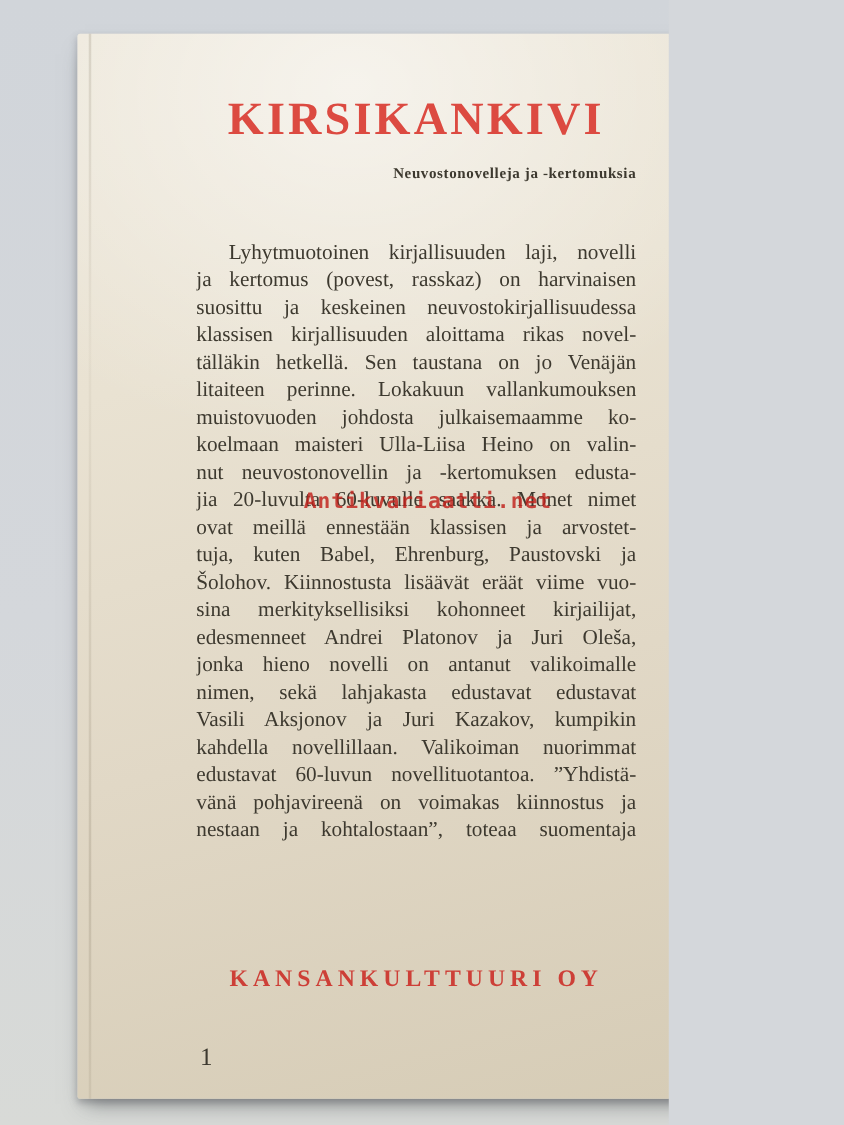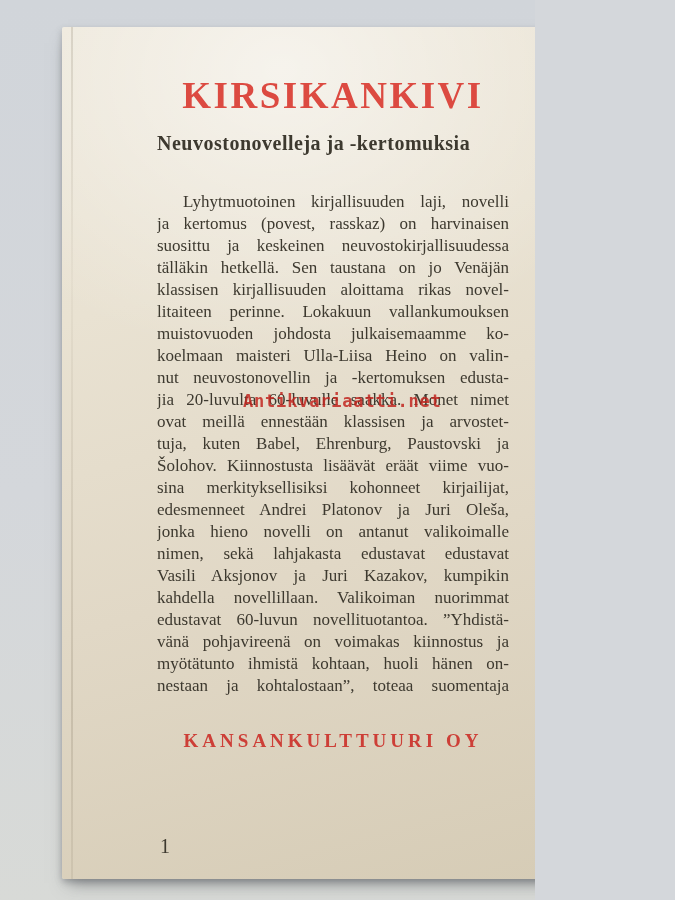--- a/index.html
+++ b/index.html
@@ -34,34 +34,34 @@
   }
   .cover-content { position:absolute; left:95px; top:0; width:352px; height:100%; }
 
   .title {
     position:absolute; top:50px; left:0; width:100%; margin:0;
     text-align:center; font-weight:700; font-size:37px; line-height:1;
     letter-spacing:2.5px; color:var(--title-red,#dc4a41);
   }
   .subtitle {
     position:absolute; top:104px; left:0; width:100%; margin:0;
-    text-align:left; font-weight:700; font-size:20px; line-height:1.2;
+    text-align:right; font-weight:700; font-size:12px; line-height:1.2;
     letter-spacing:.5px; color:var(--ink,#39352c);
   }
   .blurb {
     position:absolute; top:164px; left:0; width:352px;
     font-size:17px; color:var(--ink,#3f3b32); word-spacing:1px;
   }
   .line { height:22px; line-height:22px; overflow:hidden; text-align:justify; }
   .line::after { content:""; display:inline-block; width:100%; height:0; }
   .line.first { text-indent:26px; }
   .line.last::after { width:0; }
 
   .publisher {
-    position:absolute; top:703px; left:0; width:100%; margin:0;
+    position:absolute; top:746px; left:0; width:100%; margin:0;
     text-align:center; font-weight:700; font-size:19px;
     letter-spacing:4px; color:var(--accent-red,#cd3f37);
   }
   .series-number {
     position:absolute; top:808px; left:3px;
     font-size:20px; color:var(--ink,#3b382f);
   }
 
   
   .spine {
@@ -102,39 +102,38 @@
       <div class="cover-content">
 
         <h1 class="title">KIRSIKANKIVI</h1>
 
         <h2 class="subtitle">Neuvostonovelleja ja -kertomuksia</h2>
 
         <div class="blurb">
             <div class="line first">Lyhytmuotoinen kirjallisuuden laji, novelli</div>
             <div class="line">ja kertomus (povest, rasskaz) on harvinaisen</div>
             <div class="line">suosittu ja keskeinen neuvostokirjallisuudessa</div>
+            <div class="line">klassisen kirjallisuuden aloittama rikas novel-</div>
             <div class="line">tälläkin hetkellä. Sen taustana on jo Venäjän</div>
-            <div class="line">klassisen kirjallisuuden aloittama rikas novel-</div>
             <div class="line">litaiteen perinne. Lokakuun vallankumouksen</div>
             <div class="line">muistovuoden johdosta julkaisemaamme ko-</div>
             <div class="line">koelmaan maisteri Ulla-Liisa Heino on valin-</div>
             <div class="line">nut neuvostonovellin ja -kertomuksen edusta-</div>
             <div class="line">jia 20-luvulta 60-luvulle saakka. Monet nimet</div>
             <div class="line">ovat meillä ennestään klassisen ja arvostet-</div>
             <div class="line">tuja, kuten Babel, Ehrenburg, Paustovski ja</div>
             <div class="line">Šolohov. Kiinnostusta lisäävät eräät viime vuo-</div>
             <div class="line">sina merkityksellisiksi kohonneet kirjailijat,</div>
             <div class="line">edesmenneet Andrei Platonov ja Juri Oleša,</div>
             <div class="line">jonka hieno novelli on antanut valikoimalle</div>
             <div class="line">nimen, sekä lahjakasta edustavat edustavat</div>
             <div class="line">Vasili Aksjonov ja Juri Kazakov, kumpikin</div>
             <div class="line">kahdella novellillaan. Valikoiman nuorimmat</div>
             <div class="line">edustavat 60-luvun novellituotantoa. ”Yhdistä-</div>
             <div class="line">vänä pohjavireenä on voimakas kiinnostus ja</div>
-            <div class="line">myötätunto ihmistä kohtaan, huoli hänen on-</div>
             <div class="line">nestaan ja kohtalostaan”, toteaa suomentaja</div>
           </div>
 
         <div class="publisher">KANSANKULTTUURI OY</div>
 
         <div class="series-number">1</div>
       </div>
     </div>
 
     <div class="spine"></div>

